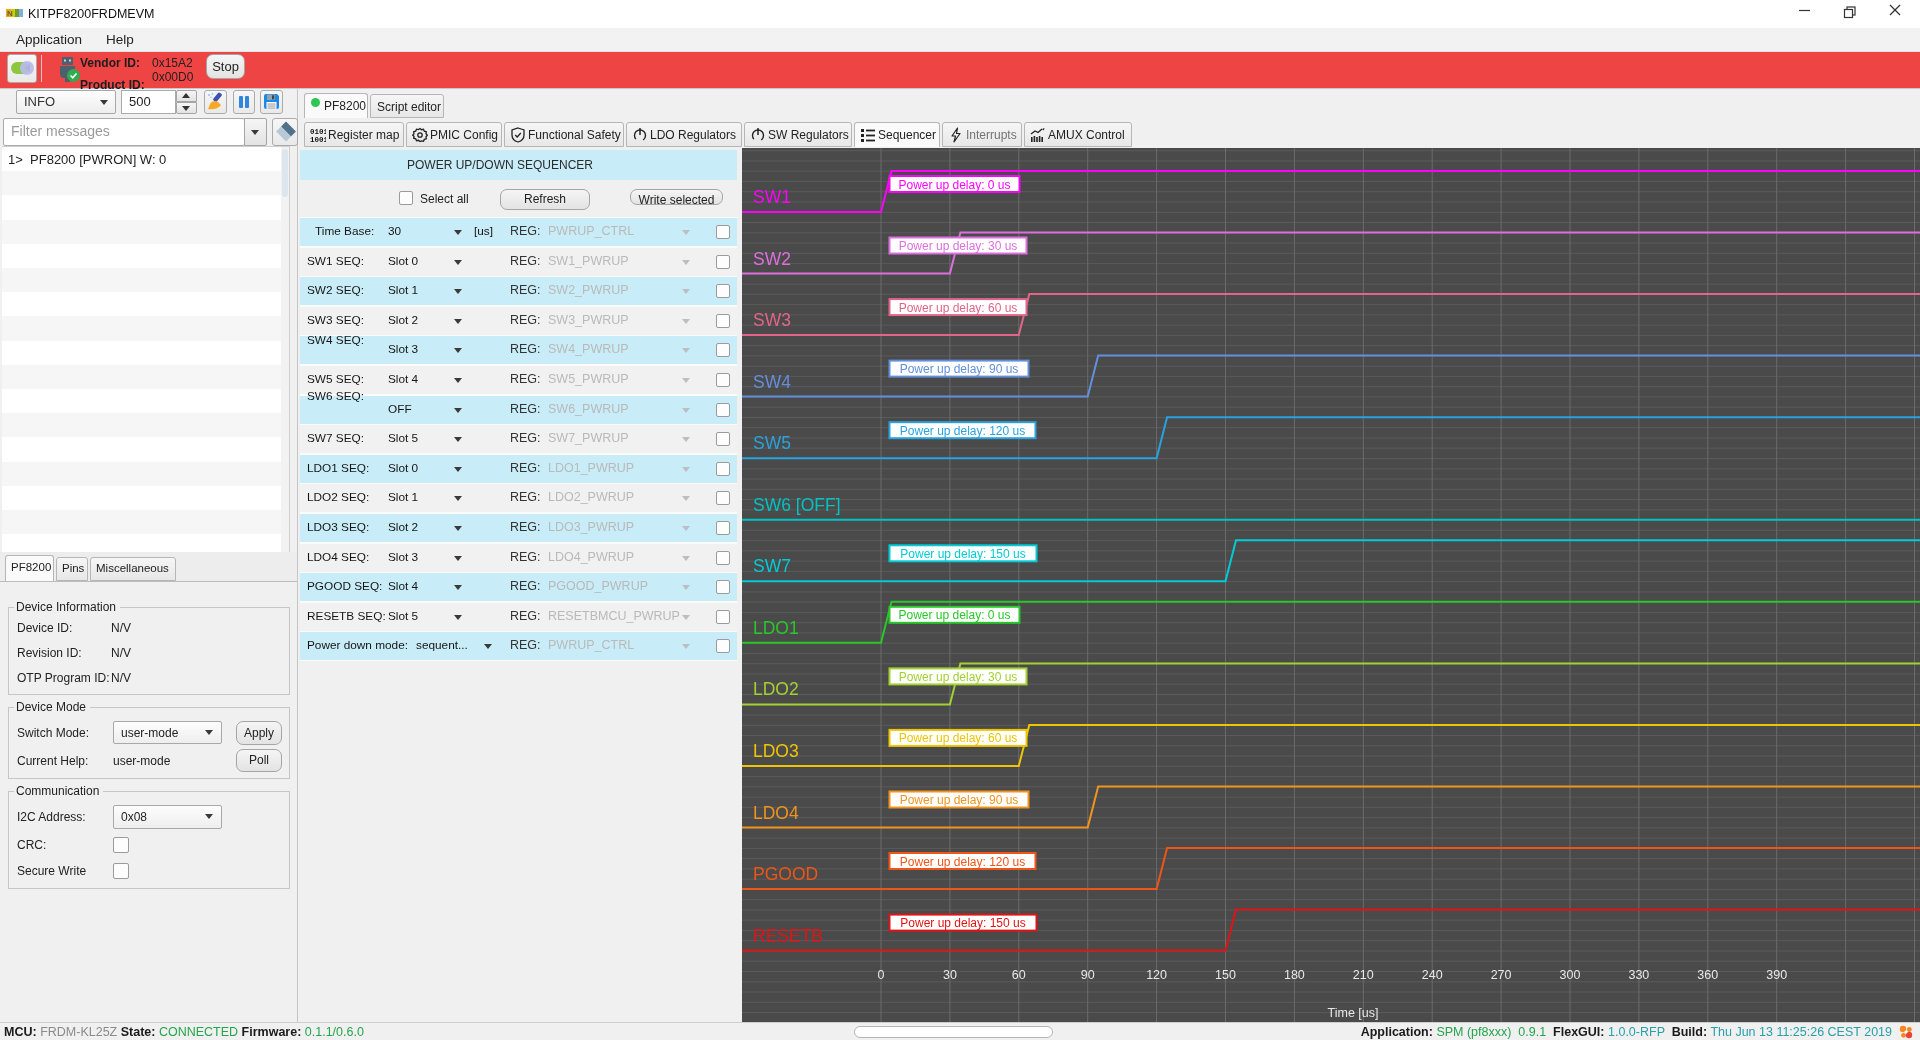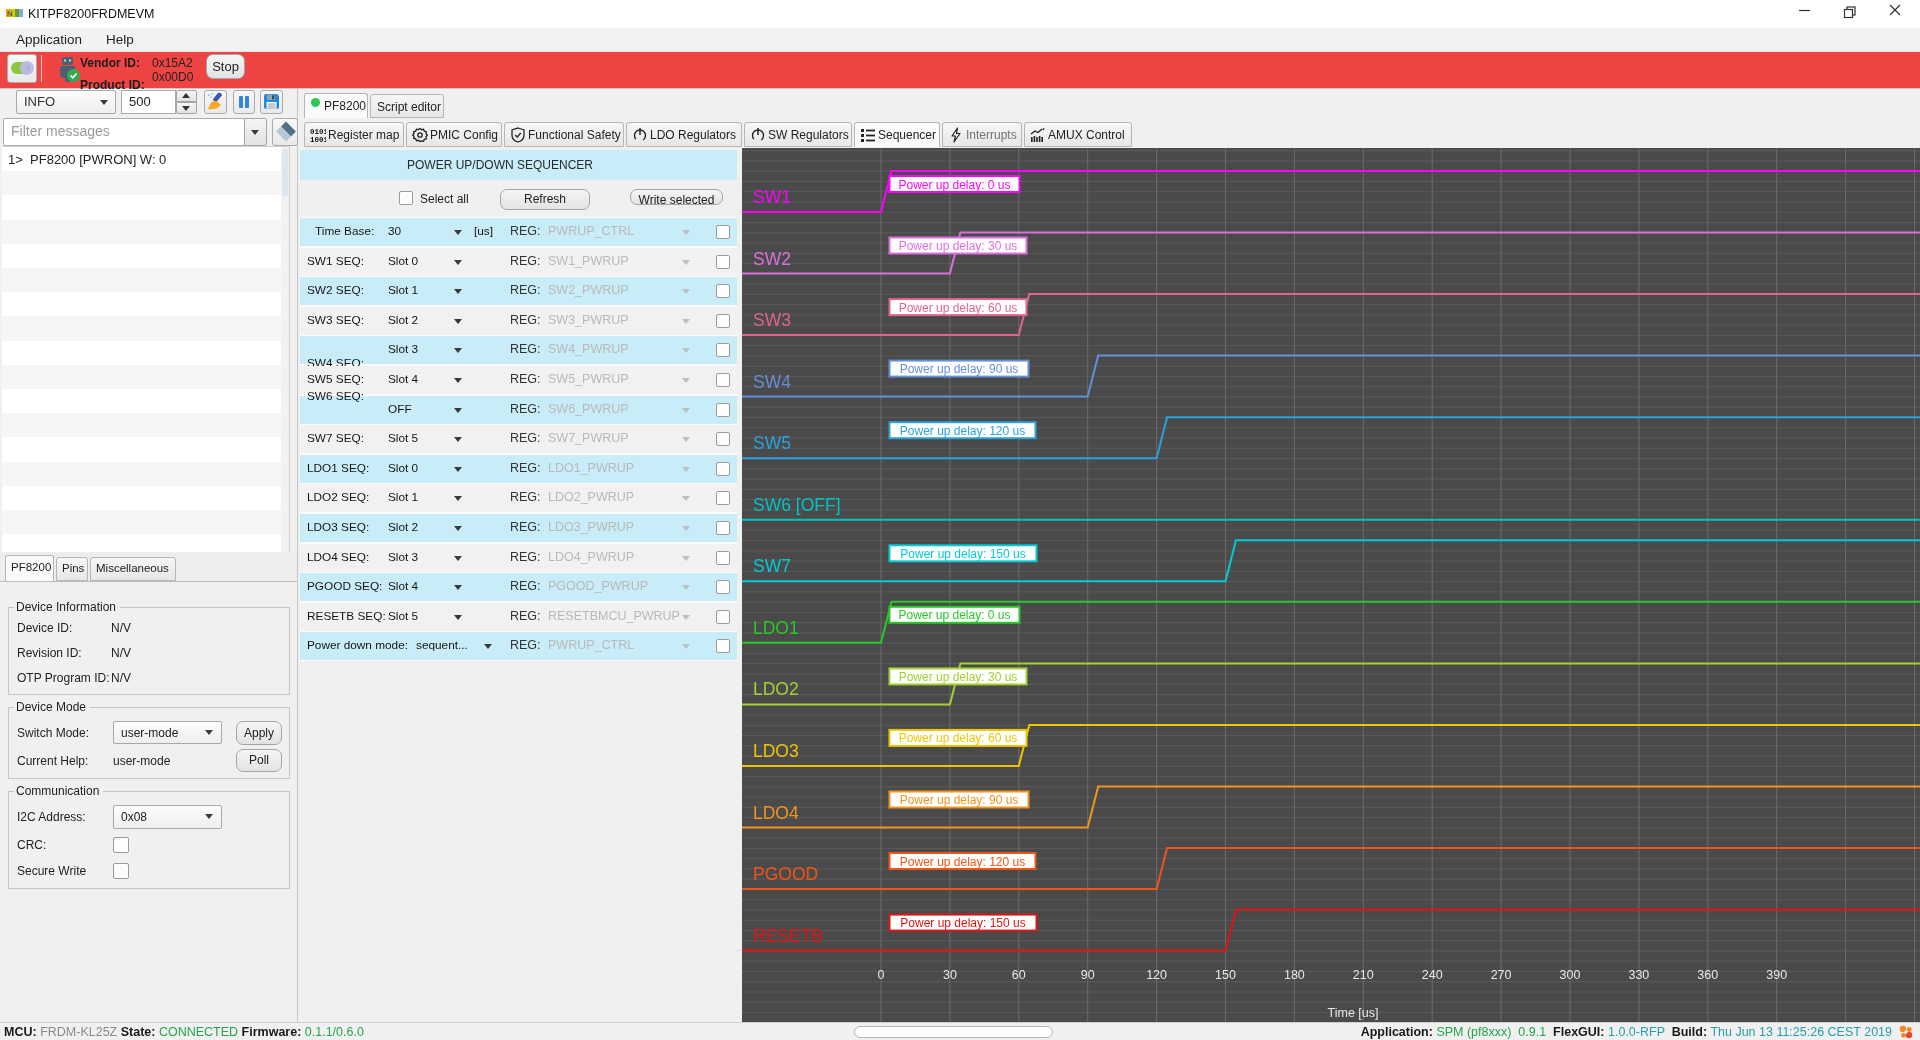--- a/index.html
+++ b/index.html
@@ -281,21 +281,21 @@
     <div class="abs cb" style="left:418px;top:136.2px;width:14px;height:14px;border-radius:2px"></div>
     <div class="abs seqrow" style="top:158.8px;background:#f1f1f1"></div>
     <div class="abs seqlbl" style="left:9px;top:164.8px;">SW3 SEQ:</div>
     <div class="abs seqlbl" style="left:90px;top:164.8px;">Slot 2</div>
     <div class="abs arrow-d" style="left:156px;top:170.8px;"></div>
     <div class="abs" style="left:212px;top:164.8px;font-size:12.5px;color:#333">REG:</div>
     <div class="abs reggray" style="left:250px;top:164.8px;font-size:12.5px;">SW3_PWRUP</div>
     <div class="abs arrow-g" style="left:384px;top:170.8px;"></div>
     <div class="abs cb" style="left:418px;top:165.8px;width:14px;height:14px;border-radius:2px"></div>
     <div class="abs seqrow" style="top:188.4px;background:#c9edf8"></div>
-    <div class="abs seqlbl" style="left:9px;top:208px;">SW4 SEQ:</div>
+    <div class="abs seqlbl" style="left:9px;top:185px;">SW4 SEQ:</div>
     <div class="abs seqlbl" style="left:90px;top:194.4px;">Slot 3</div>
     <div class="abs arrow-d" style="left:156px;top:200.4px;"></div>
     <div class="abs" style="left:212px;top:194.4px;font-size:12.5px;color:#333">REG:</div>
     <div class="abs reggray" style="left:250px;top:194.4px;font-size:12.5px;">SW4_PWRUP</div>
     <div class="abs arrow-g" style="left:384px;top:200.4px;"></div>
     <div class="abs cb" style="left:418px;top:195.4px;width:14px;height:14px;border-radius:2px"></div>
     <div class="abs seqrow" style="top:218.0px;background:#f1f1f1"></div>
     <div class="abs seqlbl" style="left:9px;top:224.0px;">SW5 SEQ:</div>
     <div class="abs seqlbl" style="left:90px;top:224.0px;">Slot 4</div>
     <div class="abs arrow-d" style="left:156px;top:230.0px;"></div>

